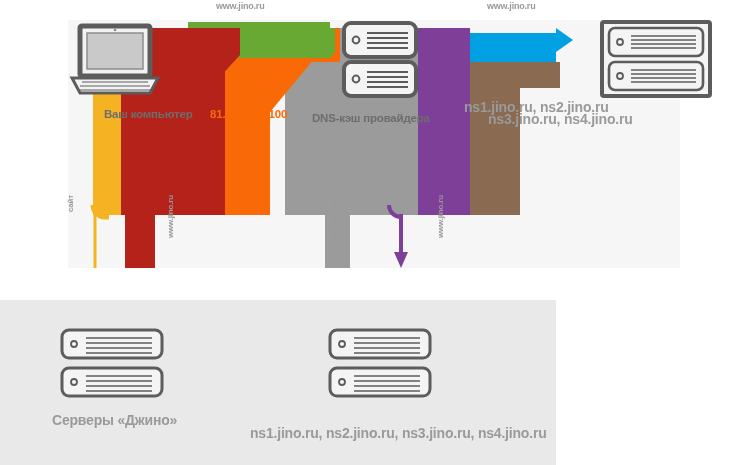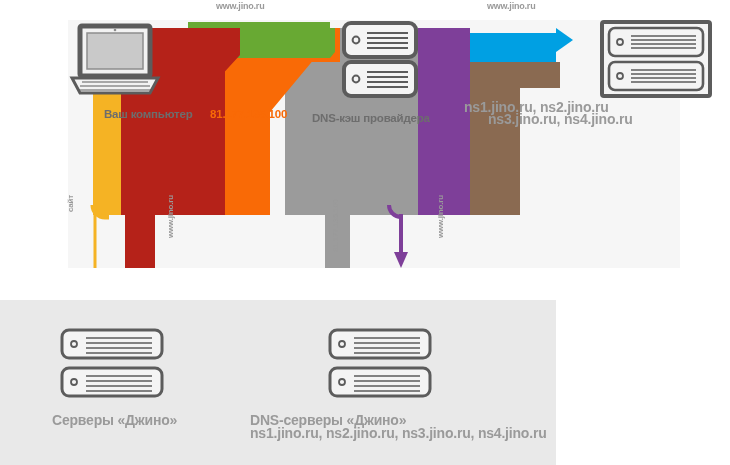--- a/index.html
+++ b/index.html
@@ -216,16 +216,15 @@
   <div class="lbl lbl-vert" style="left:66px;top:212px;transform:rotate(-90deg);">сайт</div>
 
   <div class="lbl lbl-vert" style="left:166px;top:238px;transform:rotate(-90deg);">www.jino.ru</div>
 
   <div class="lbl lbl-vert" style="left:331px;top:252px;transform:rotate(-90deg);">81.177.135.100</div>
 
   <div class="lbl lbl-vert" style="left:436px;top:238px;transform:rotate(-90deg);">www.jino.ru</div>
 
   <div class="lbl lbl-bottom" style="left:52px;top:414px;width:120px;">Серверы «Джино»</div>
 
-  <div class="lbl lbl-bottom" style="left:250px;top:414px;width:260px;">DNS-серверы «Джино»</div>
   <div class="lbl lbl-bottom" style="left:250px;top:427px;width:260px;">ns1.jino.ru, ns2.jino.ru, ns3.jino.ru, ns4.jino.ru</div>
 
 </div>
 
 </body></html>

